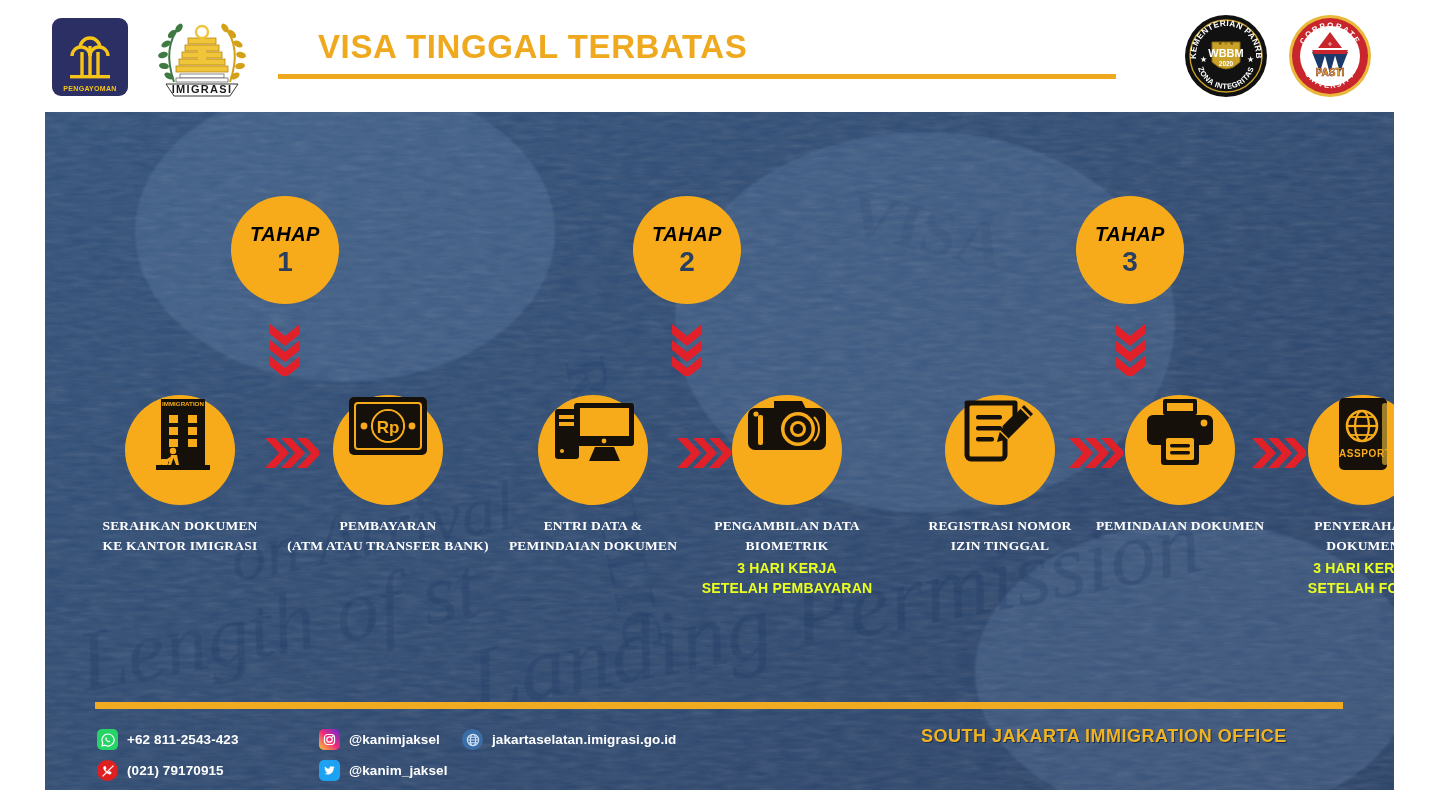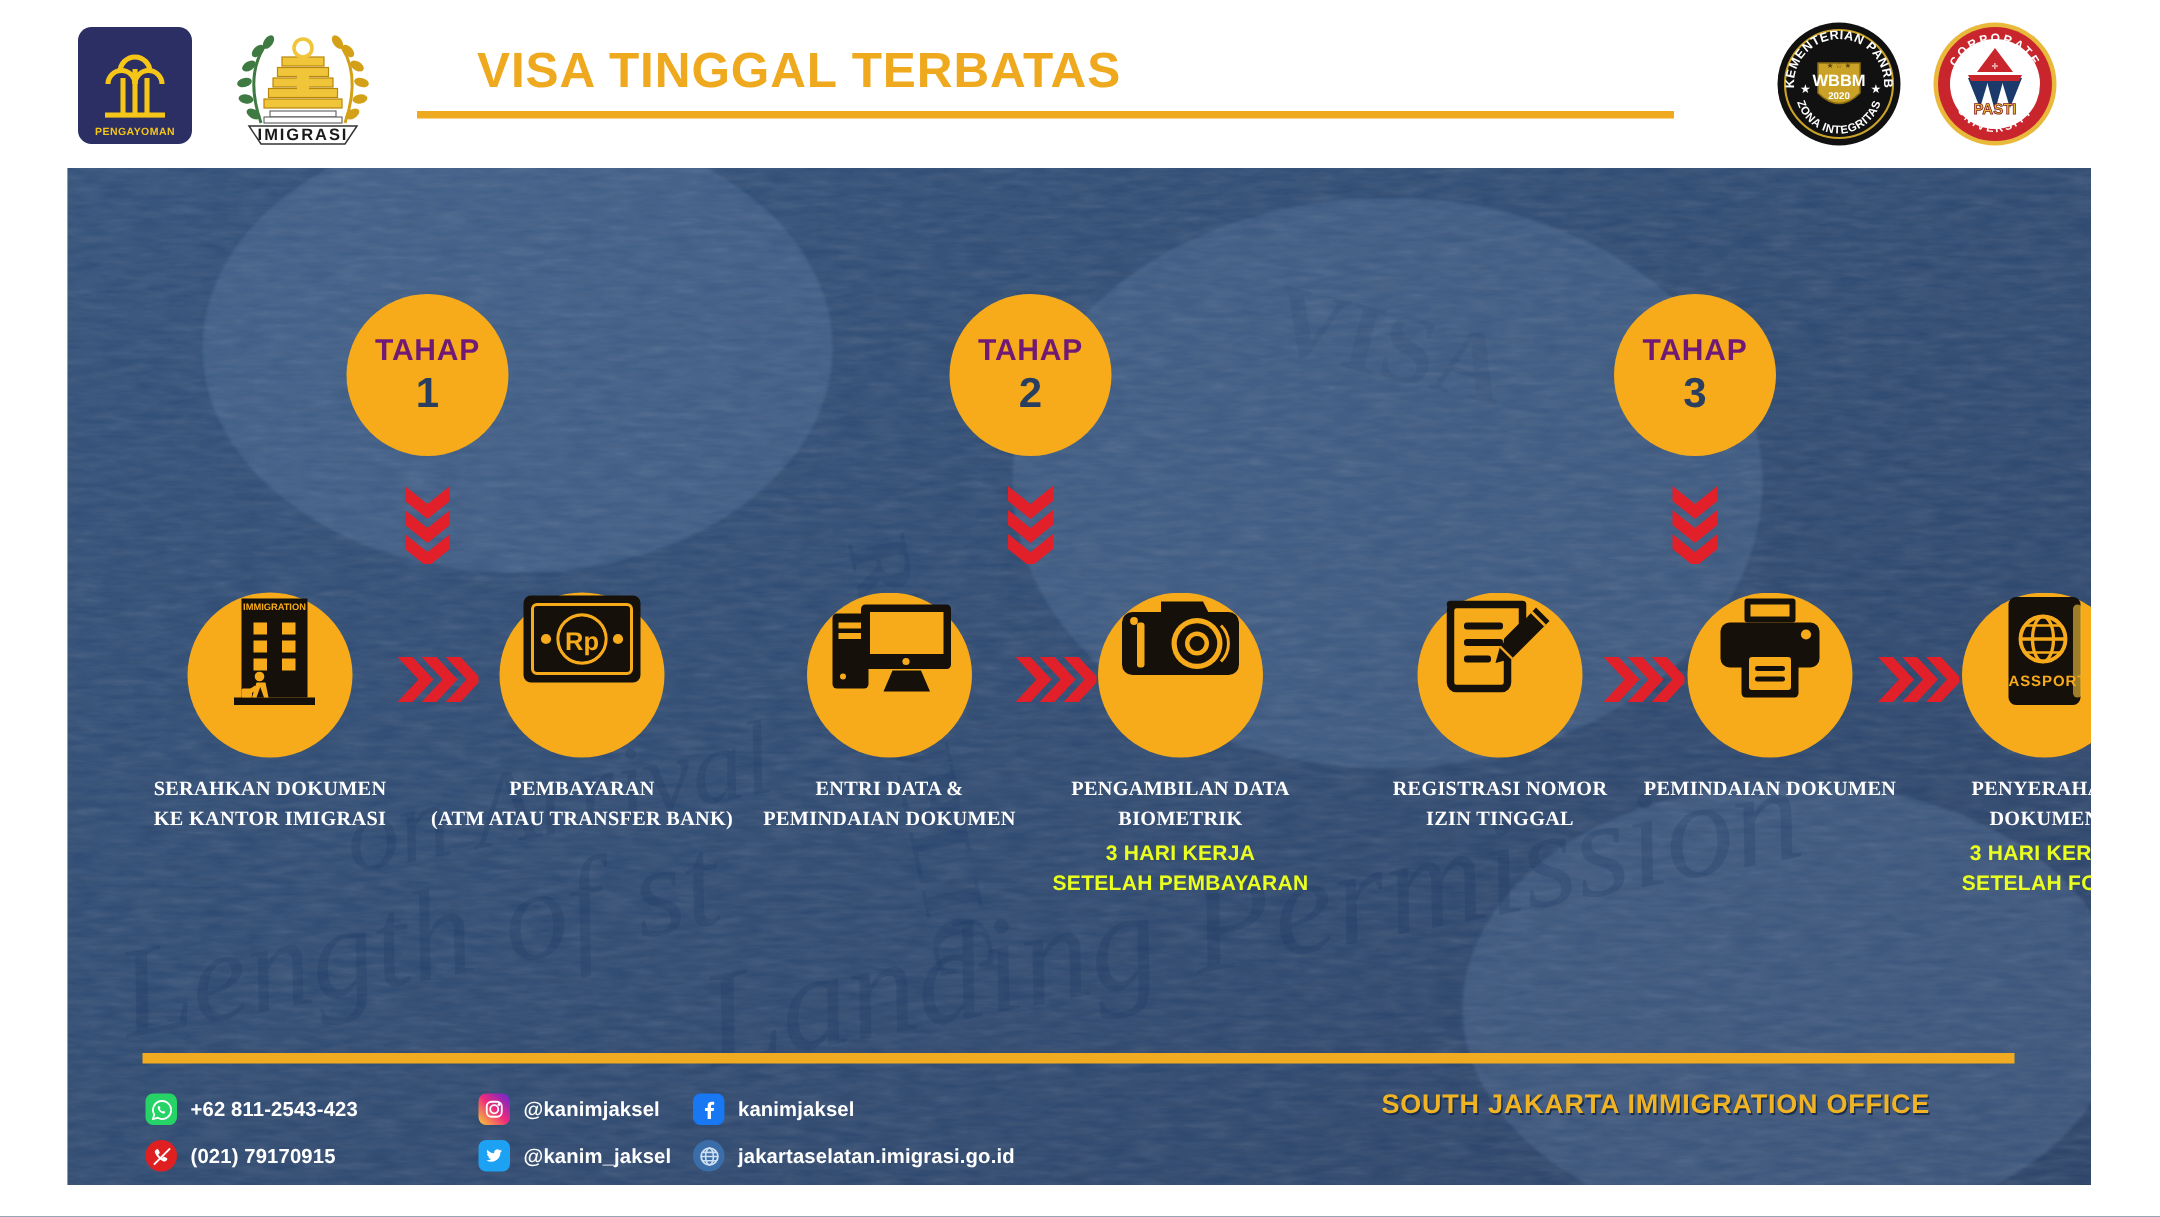--- a/index.html
+++ b/index.html
@@ -47,21 +47,21 @@
     background:#2f4a73; overflow:hidden;
   }
   .panel-bg { position:absolute; inset:0; }
 
   
   .stage-circle {
     position:absolute; width:108px; height:108px; border-radius:50%;
     background:#f7ab1b; display:flex; flex-direction:column;
     align-items:center; justify-content:center; line-height:1;
   }
-  .stage-word { color:#701a75; font-size:20px; font-weight:bold; letter-spacing:.5px; }
+  .stage-word { color:#000000; font-size:20px; font-weight:bold; letter-spacing:.5px;font-style:italic; }
   .stage-num  { color:#2a3f5f; font-size:28px; font-weight:bold; margin-top:4px; }
 
   .down-chevrons { position:absolute; width:34px; height:54px; }
 
   
   .step { position:absolute; width:210px; text-align:center; }
   .step-circle {
     width:110px; height:110px; border-radius:50%; background:#f7ab1b;
     margin:0 auto; display:flex; justify-content:center;
   }
@@ -497,28 +497,20 @@
           <svg width="13" height="13" viewBox="0 0 14 14">
             <path d="M12.6 3.4c-.4.2-.9.3-1.3.4.5-.3.8-.7 1-1.3-.5.3-1 .5-1.5.6A2.3 2.3 0 0 0 6.9 5.2 6.6 6.6 0 0 1 2.1 2.7a2.3 2.3 0 0 0 .7 3.1c-.4 0-.7-.1-1-.3 0 1.1.8 2 1.8 2.2-.3.1-.6.1-.9 0a2.3 2.3 0 0 0 2.1 1.6 4.6 4.6 0 0 1 -3.4.9 6.5 6.5 0 0 0 10-5.6c.4-.3.8-.7 1.2-1.2z" fill="#fff"></path>
           </svg>
         </span>
         <span class="ctext">@kanim_jaksel</span>
       </div>
     </div>
 
     <div class="ccol-3">
       <div class="crow">
-        <span class="cicon" style="background:#1877f2;">
-          <svg width="13" height="13" viewBox="0 0 14 14">
-            <path d="M8.6 14V8.3h1.9l.3-2.2H8.6V4.7c0-.6.2-1 1.1-1h1.2V1.7C10.6 1.7 9.9 1.6 9.1 1.6c-1.7 0-2.9 1-2.9 3v1.5H4.3v2.2h1.9V14z" fill="#fff"></path>
-          </svg>
-        </span>
-        <span class="ctext">kanimjaksel</span>
-      </div>
-      <div class="crow">
         <span class="cicon" style="background:#3b6ea8; border-radius:50%;">
           <svg width="14" height="14" viewBox="0 0 14 14">
             <circle cx="7" cy="7" r="5.6" fill="none" stroke="#cfe0f2" stroke-width="1.2"></circle>
             <ellipse cx="7" cy="7" rx="2.6" ry="5.6" fill="none" stroke="#cfe0f2" stroke-width="1.1"></ellipse>
             <path d="M1.4 7H12.6M2.4 4.2h9.2M2.4 9.8h9.2" stroke="#cfe0f2" stroke-width="1.1"></path>
           </svg>
         </span>
         <span class="ctext">jakartaselatan.imigrasi.go.id</span>
       </div>
     </div>

